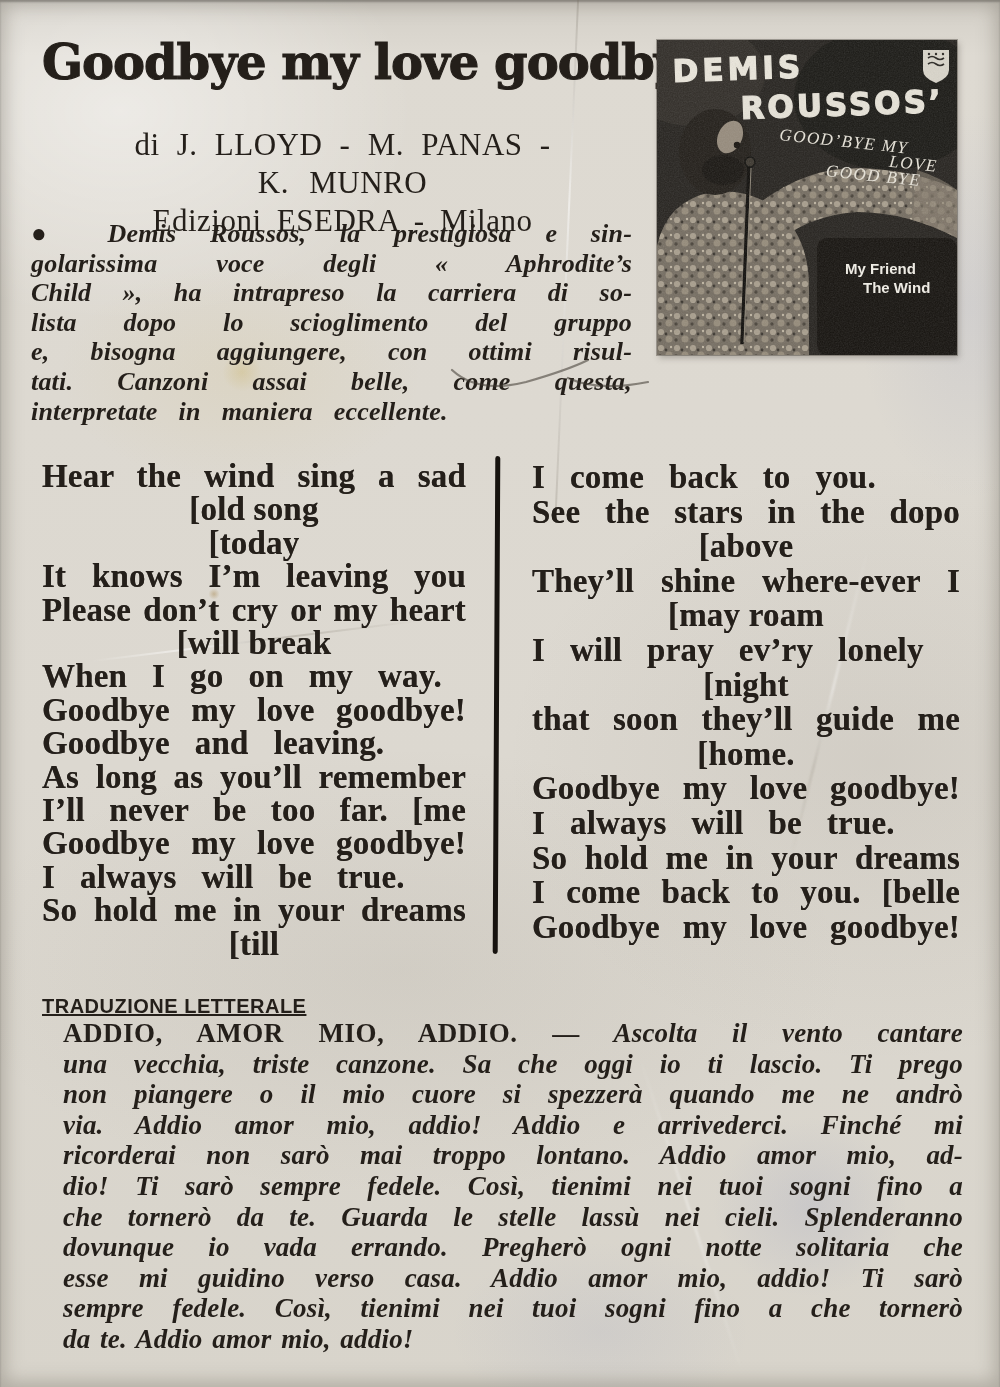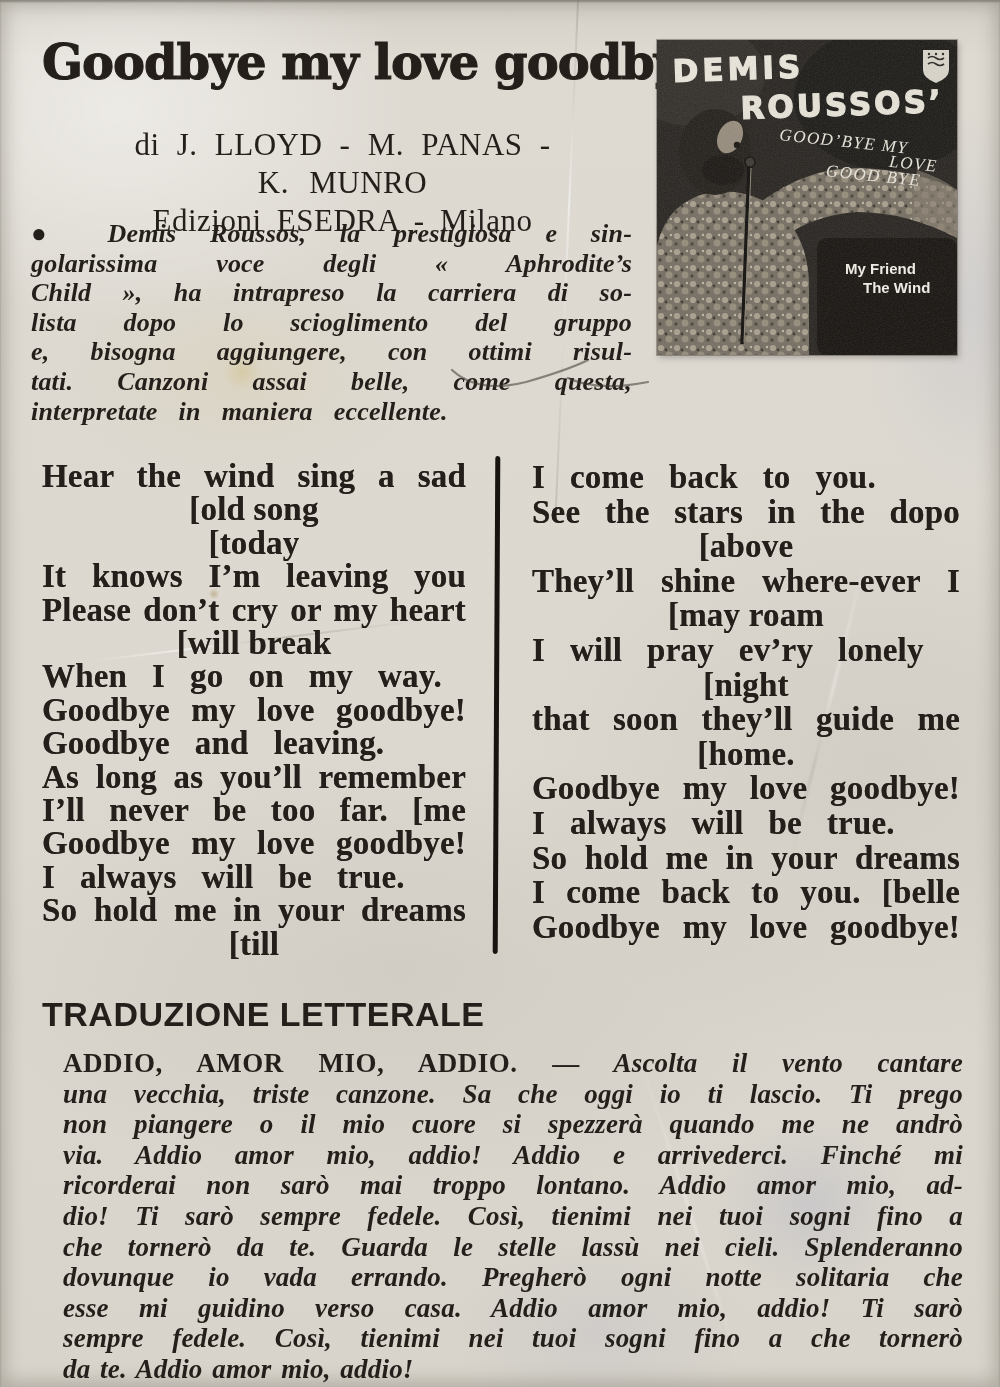--- a/index.html
+++ b/index.html
@@ -59,21 +59,21 @@
   .divider{position:absolute;left:452px;top:4px;width:5px;height:498px;background:#17130f;border-radius:3px;transform:rotate(.3deg);}
 
   .l-j{text-align:justify;text-align-last:justify;}
   .l-r{text-align:center;}
   .l-l{text-align:left;word-spacing:.5em;}
 
   
   .translation{position:absolute;left:42px;top:995px;width:921px;}
   .trans-heading{
     font-family:"Liberation Sans", sans-serif;
-    font-weight:bold;font-size:34px;letter-spacing:.5px;margin:0 0 14px 0;
+    font-weight:bold;font-size:20px;letter-spacing:.5px;margin:0 0 0 0;text-decoration:underline;
   }
   .trans-body{font-size:27px;line-height:30.6px;}
   .trans-body .line{font-style:italic;font-weight:600;letter-spacing:.2px;margin-left:21px;}
   .trans-body .line:last-child{text-align:left !important;text-align-last:left !important;word-spacing:.1em;}
   .tlead{font-style:normal;font-weight:bold;letter-spacing:.5px;}
   .tfirst{font-style:italic;}
 
   
   .cover{position:absolute;left:657px;top:40px;width:300px;height:315px;
     box-shadow:0 0 0 1px rgba(70,65,58,.4), 2px 3px 6px rgba(80,75,65,.35);}

